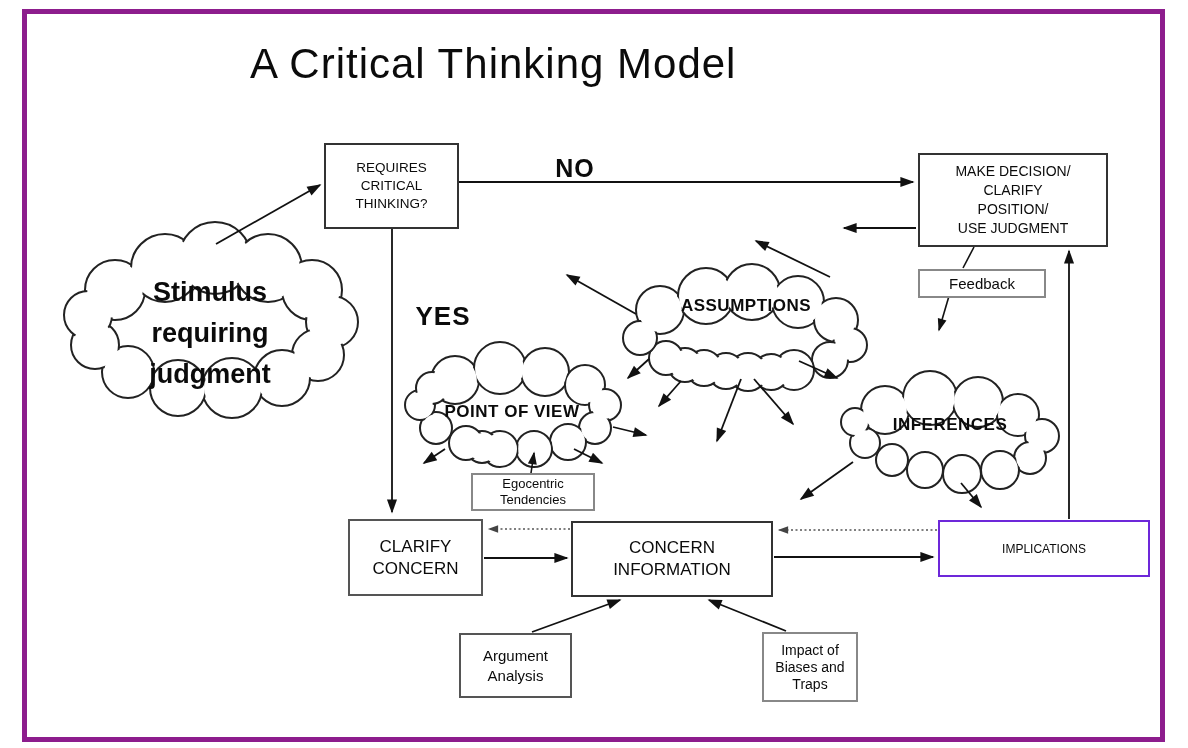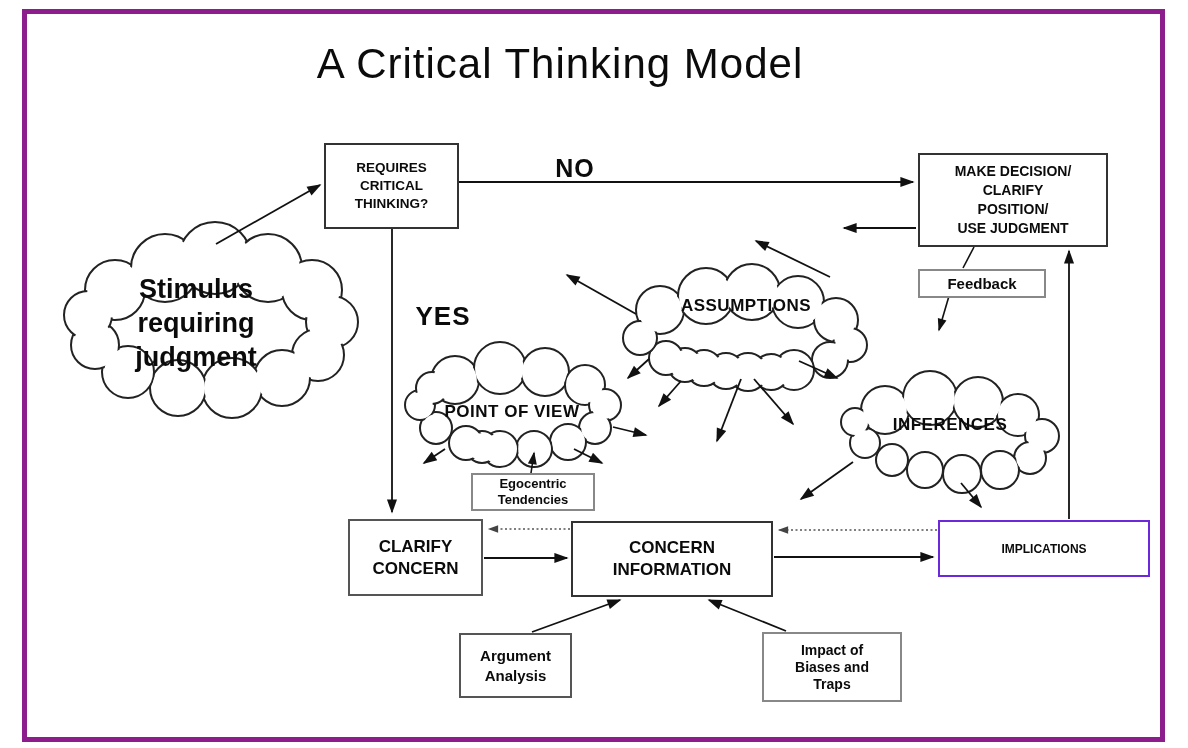--- a/index.html
+++ b/index.html
@@ -2,38 +2,38 @@
 <html style="--frame: #8d1d8d; --line: #111111; --text: #0b0b0b;"><head>
 <meta charset="utf-8">
 <style>
   :root { --frame:#8d1d8d; --line:#111; --text:#0b0b0b; }
   * { margin:0; padding:0; box-sizing:border-box; }
   body { background:#fff; font-family:"Liberation Sans", sans-serif; }
   #canvas { position:relative; width:1188px; height:748px; background:#fff; overflow:hidden; }
   .frame { position:absolute; left:22px; top:9px; width:1143px; height:733px;
            border:5px solid var(--frame); }
   svg.layer { position:absolute; left:0; top:0; z-index:1; }
-  .title { position:absolute; left:250px; top:40px; width:620px; text-align:center;
+  .title { position:absolute; left:250px; top:40px; width:620px; text-align:left;
            font-size:42px; color:var(--text); letter-spacing:1px; z-index:3; }
   .dbox { position:absolute; z-index:2; background:#fff; display:flex; align-items:center;
-          justify-content:center; text-align:center; font-weight:bold; color:var(--text);
+          justify-content:center; text-align:center; font-weight:normal; color:var(--text);
           white-space:pre-line; }
   .b-requires     { left:324px; top:143px; width:135px; height:86px; border:2px solid #333; font-size:13.5px; line-height:18px; }
   .b-decision     { left:918px; top:153px; width:190px; height:94px; border:2px solid #333; font-size:14px;  line-height:19px; }
   .b-feedback     { left:918px; top:269px; width:128px; height:29px; border:2px solid #888; font-size:15px; }
   .b-egocentric   { left:471px; top:473px; width:124px; height:38px; border:2px solid #888; font-size:13px; line-height:16px; }
   .b-clarify      { left:348px; top:519px; width:135px; height:77px; border:2px solid #555; font-size:17px; line-height:22px; }
   .b-evaluate     { left:571px; top:521px; width:202px; height:76px; border:2px solid #333; font-size:17px; line-height:22px; }
   .b-implications { left:938px; top:520px; width:212px; height:57px; border:2px solid #6d28d9; font-size:12px; }
   .b-argument     { left:459px; top:633px; width:113px; height:65px; border:2px solid #555; font-size:15px; line-height:20px; }
-  .b-impact      { left:762px; top:632px; width:140px; height:70px; border:2px solid #888; font-size:14px; line-height:17px; }
+  .b-impact      { left:762px; top:632px; width:96px; height:70px; border:2px solid #888; font-size:14px; line-height:17px; }
   .freelabel { position:absolute; z-index:2; font-weight:bold; color:var(--text); text-align:center; white-space:pre-line; }
   .l-no  { left:540px; top:154px; width:70px;  font-size:25px; letter-spacing:1px; }
   .l-yes { left:398px; top:301px; width:90px;  font-size:26px; letter-spacing:1px; text-align:center; }
-  .l-stimulus    { left:86px;  top:272px; width:220px; font-size:27px; line-height:34px; }
+  .l-stimulus    { left:100px;  top:272px; width:220px; font-size:27px; line-height:41px; }
   .l-assumptions { left:646px; top:296px; width:200px; font-size:17px; letter-spacing:.5px; }
   .l-pov         { left:412px; top:394px; width:200px; font-size:17px; letter-spacing:.5px;margin-top:8px; }
   .l-inferences  { left:850px; top:415px; width:200px; font-size:17px; letter-spacing:.5px; }
   .cloud circle { fill:#fff; stroke:#222; stroke-width:2; }
   line.solid  { stroke:var(--line); stroke-width:1.8; }
   line.plain  { stroke:var(--line); stroke-width:1.6; }
   line.dotted { stroke:#555; stroke-width:1.3; stroke-dasharray:2 2.5; }
 </style>
 </head>
 <body>

